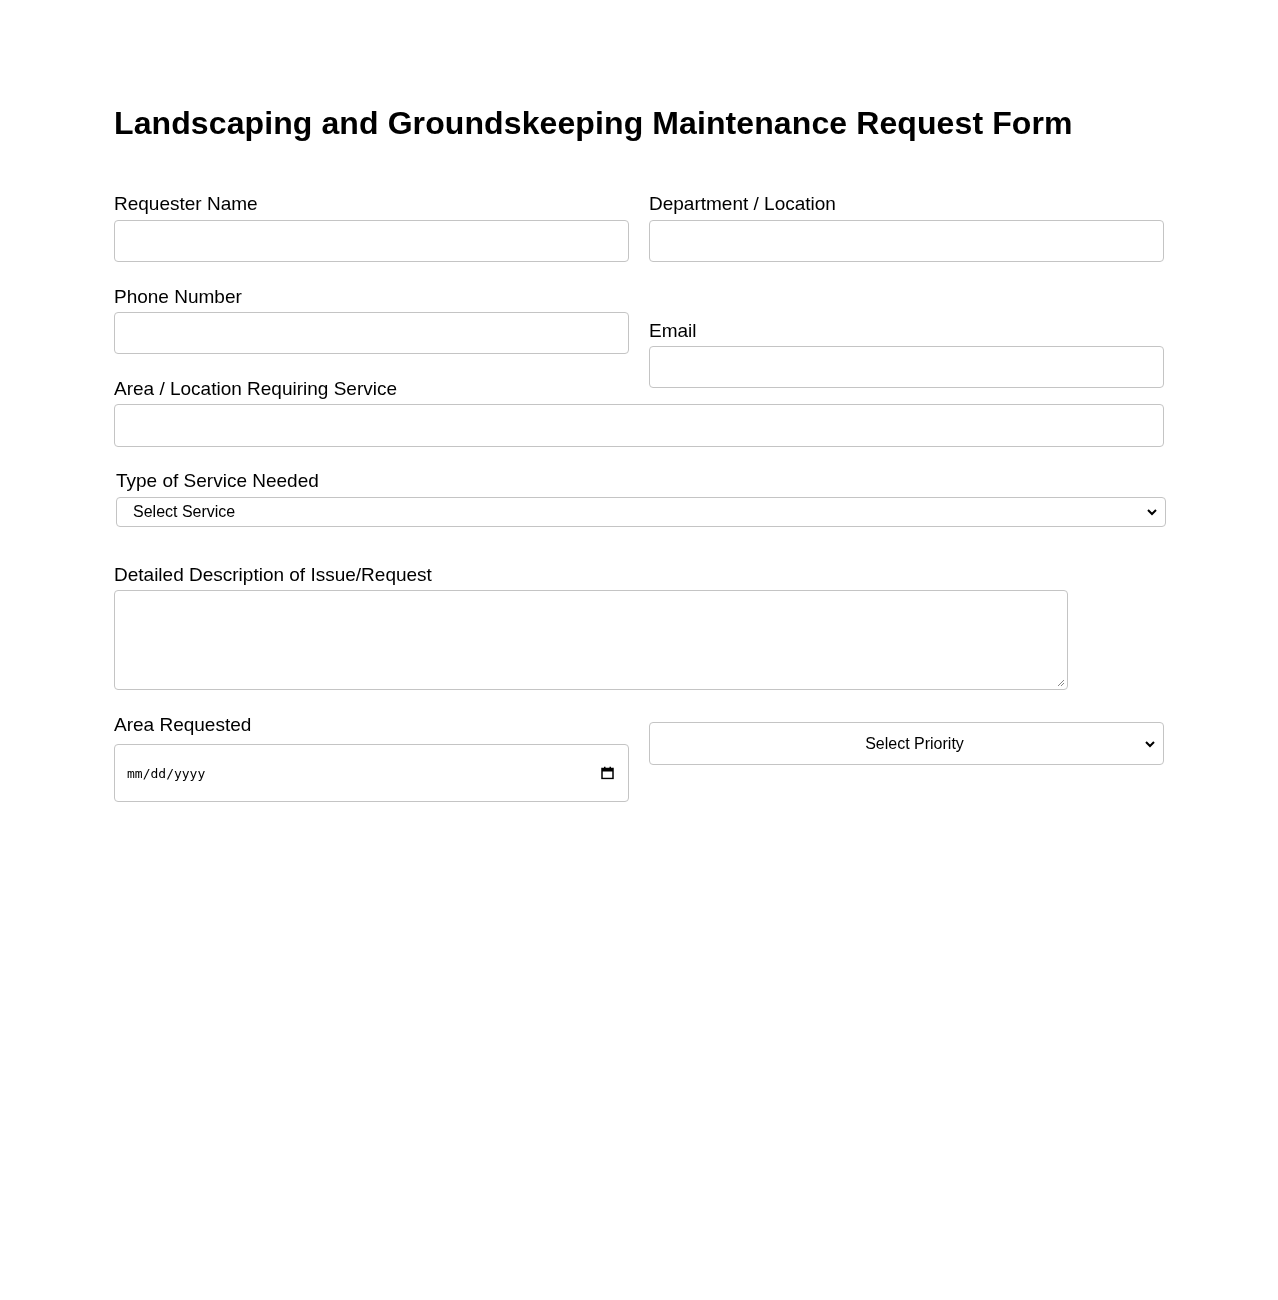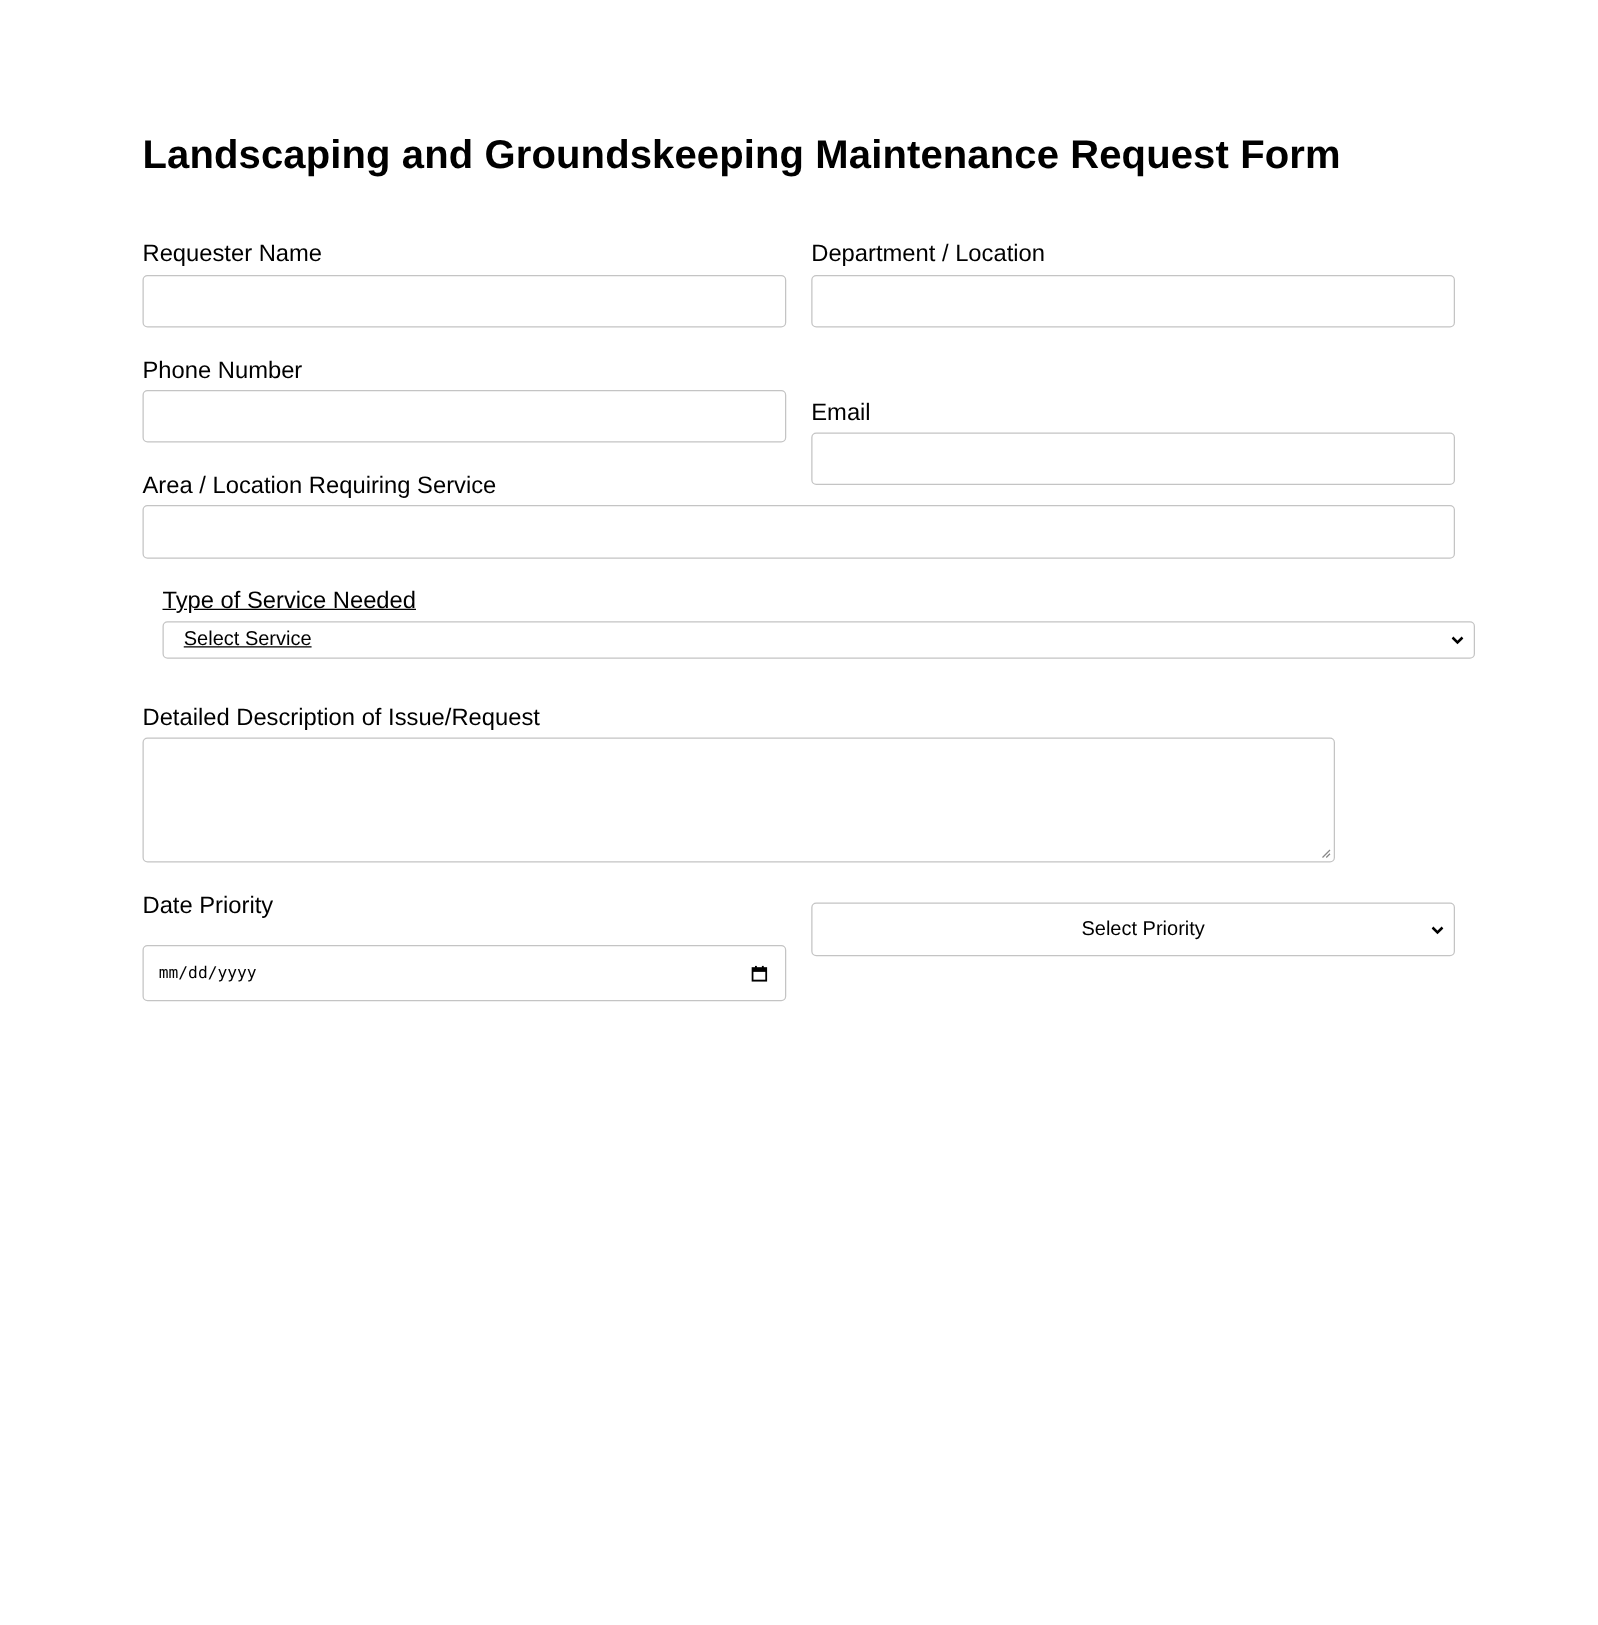--- a/index.html
+++ b/index.html
@@ -39,42 +39,42 @@
   <div class="field" style="top:288px;left:535px;width:515px;margin-top:34px;">
     <label>Email</label>
     <div class="inp" style="margin-top:6px;height:42px;"></div>
   </div>
 
   <div class="field" style="top:380px;left:0;width:1050px;">
     <label>Area / Location Requiring Service</label>
     <div class="inp" style="margin-top:6px;height:43px;"></div>
   </div>
 
-  <div class="field" style="top:472px;left:16px;width:1050px;text-decoration:underline;">
+  <div class="field" style="top:472px;left:2px;width:1050px;">
     <label>Type of Service Needed</label>
     <div class="inp sel" style="margin-top:7px;height:30px;">
       <span>Select Service</span>
       <svg class="chev" viewBox="0 0 10 8">
           <path d="M1 2 L5 6 L9 2" stroke="#000" stroke-width="2" fill="none"></path>
         </svg>
     </div>
   </div>
 
   <div class="field" style="top:566px;left:0;width:954px;">
     <label>Detailed Description of Issue/Request</label>
     <div class="inp" style="margin-top:6px;height:100px;">
       <svg class="resize" viewBox="0 0 8 8">
           <path d="M7 1 L1 7 M7 4 L4 7" stroke="#888" stroke-width="1"></path>
         </svg>
     </div>
   </div>
 
   <div class="field" style="top:716px;left:0;width:515px;">
-    <label>Date Priority</label>
-    <div class="inp date" style="margin-top:22px;height:45px;">
+    <label>Area Requested</label>
+    <div class="inp date" style="margin-top:10px;height:58px;">
       <span>mm/dd/yyyy</span>
       <svg class="cal" viewBox="0 0 13 13">
           <rect x="1" y="2" width="11" height="10" fill="none" stroke="#000" stroke-width="1.5"></rect>
           <rect x="1" y="2" width="11" height="3" fill="#000"></rect>
           <rect x="3" y="0" width="1.5" height="3" fill="#000"></rect>
           <rect x="8.5" y="0" width="1.5" height="3" fill="#000"></rect>
         </svg>
     </div>
   </div>
 

